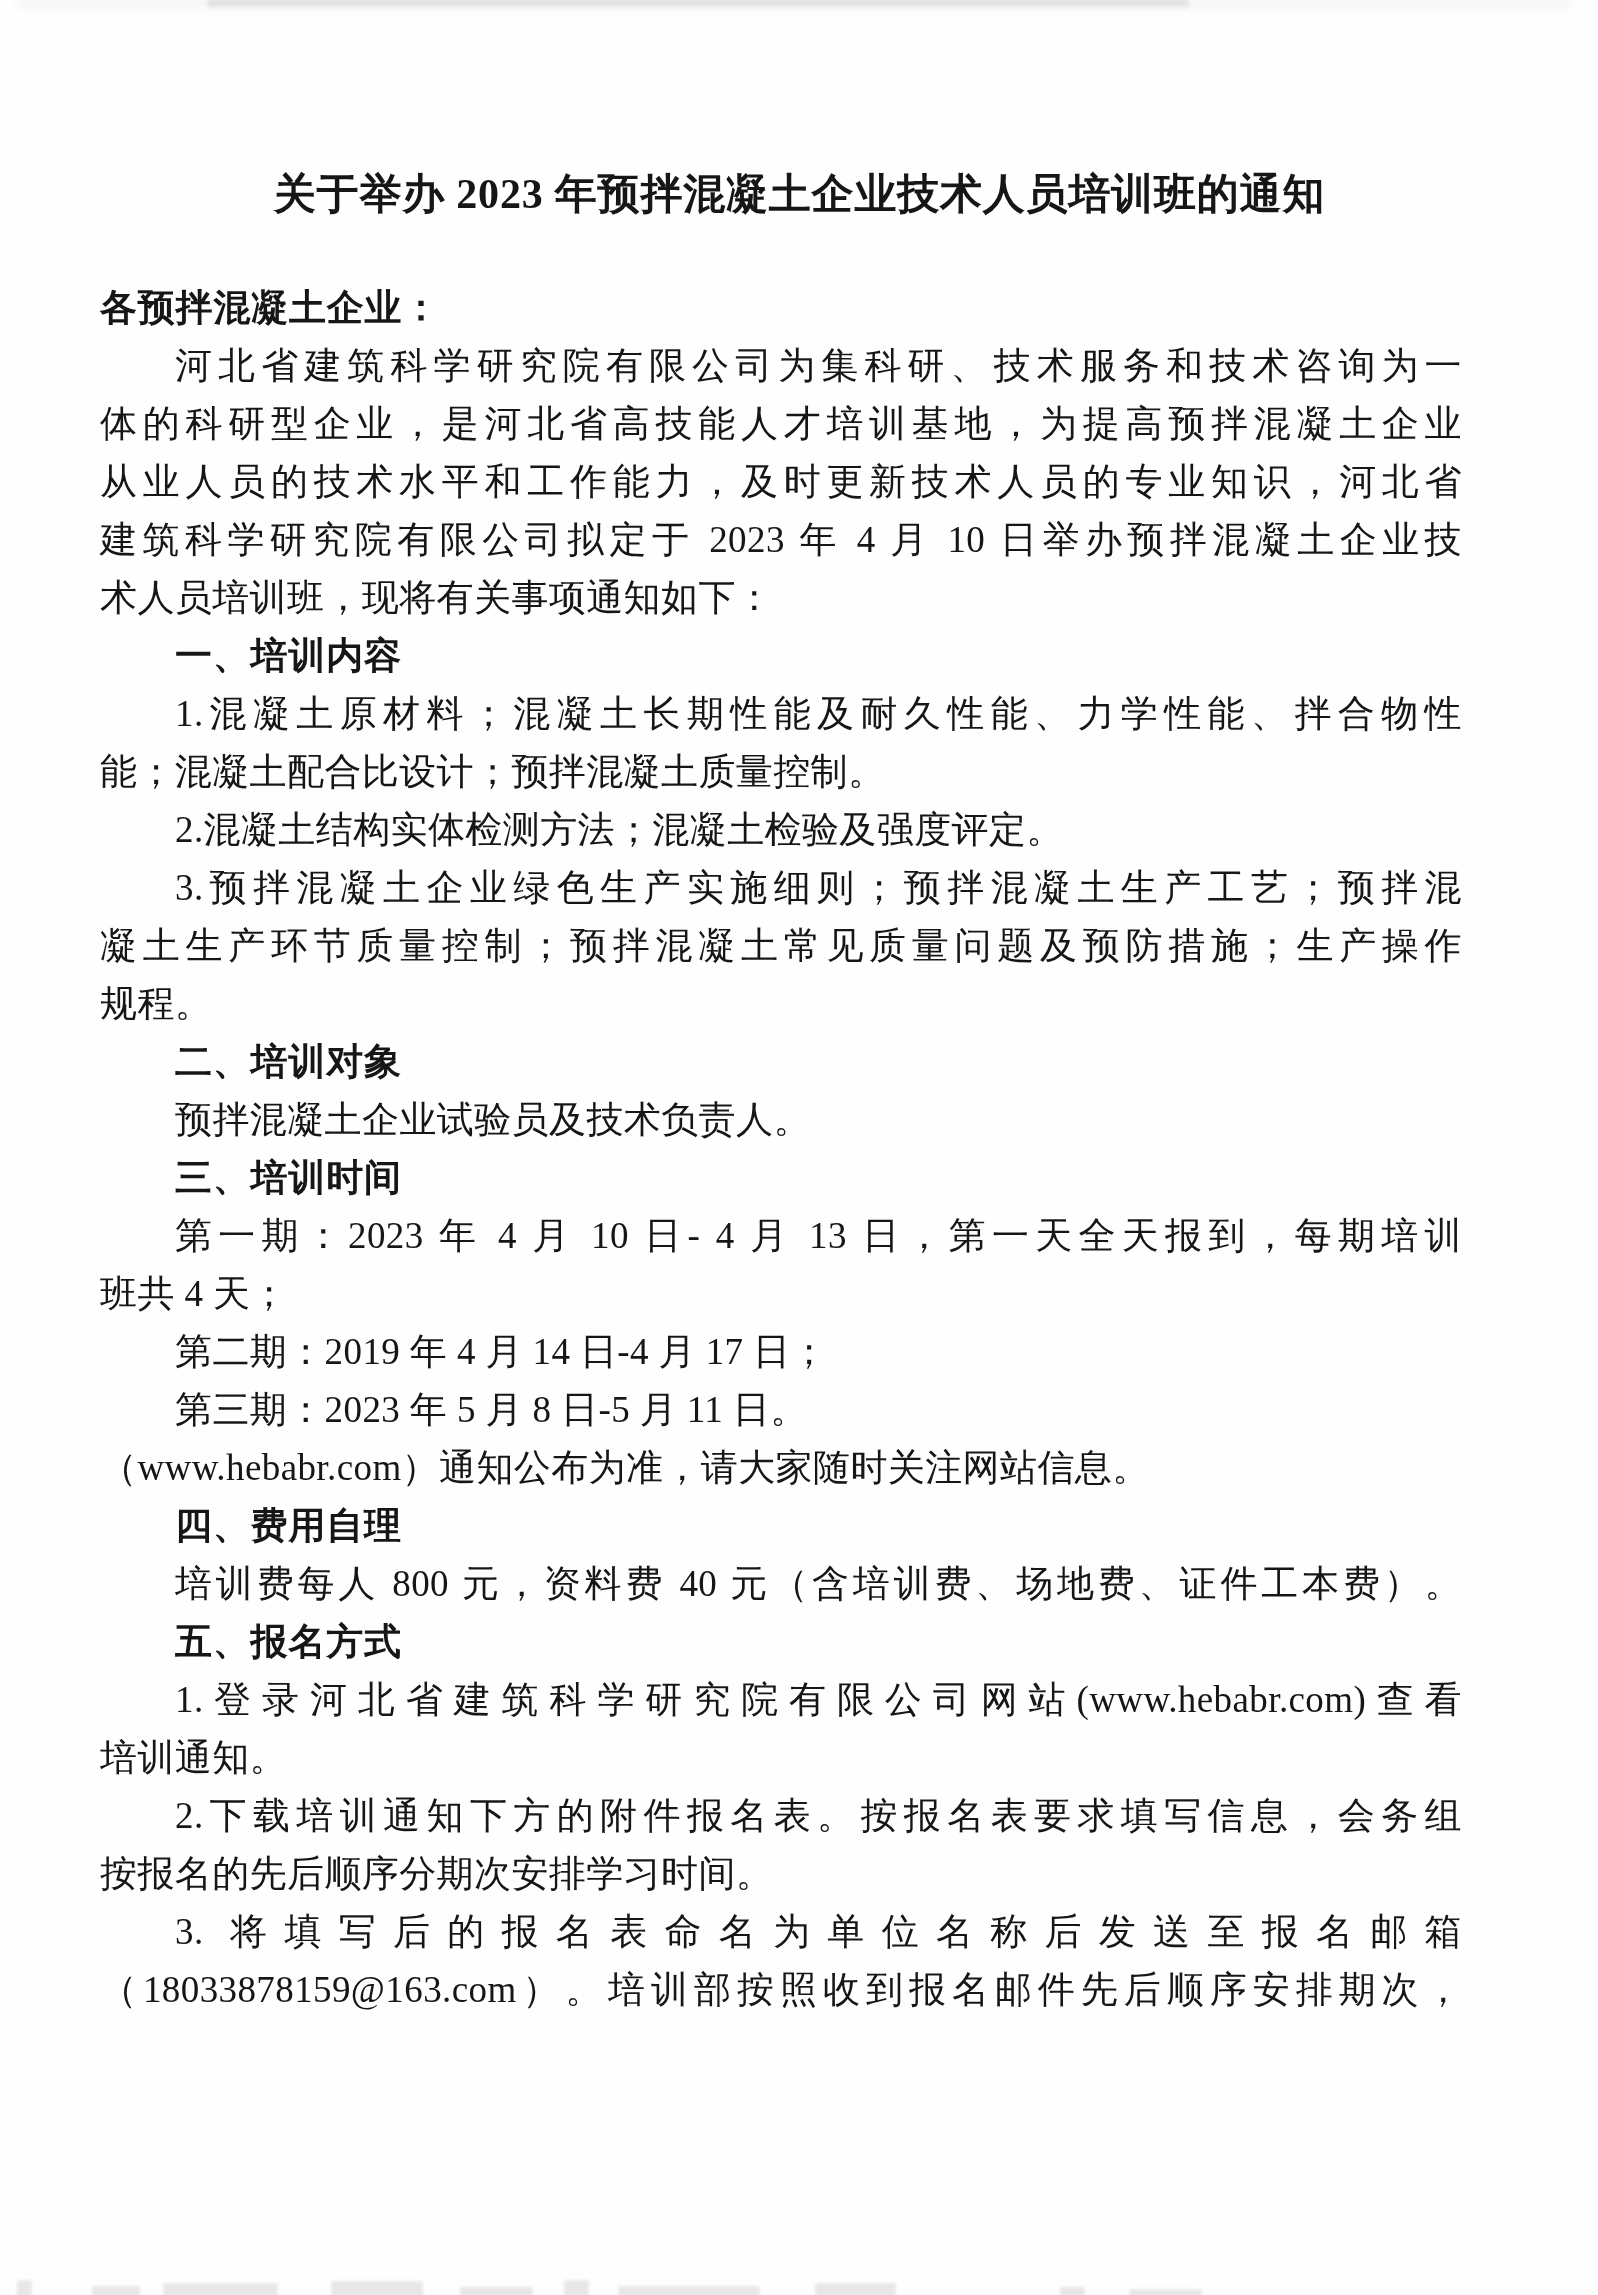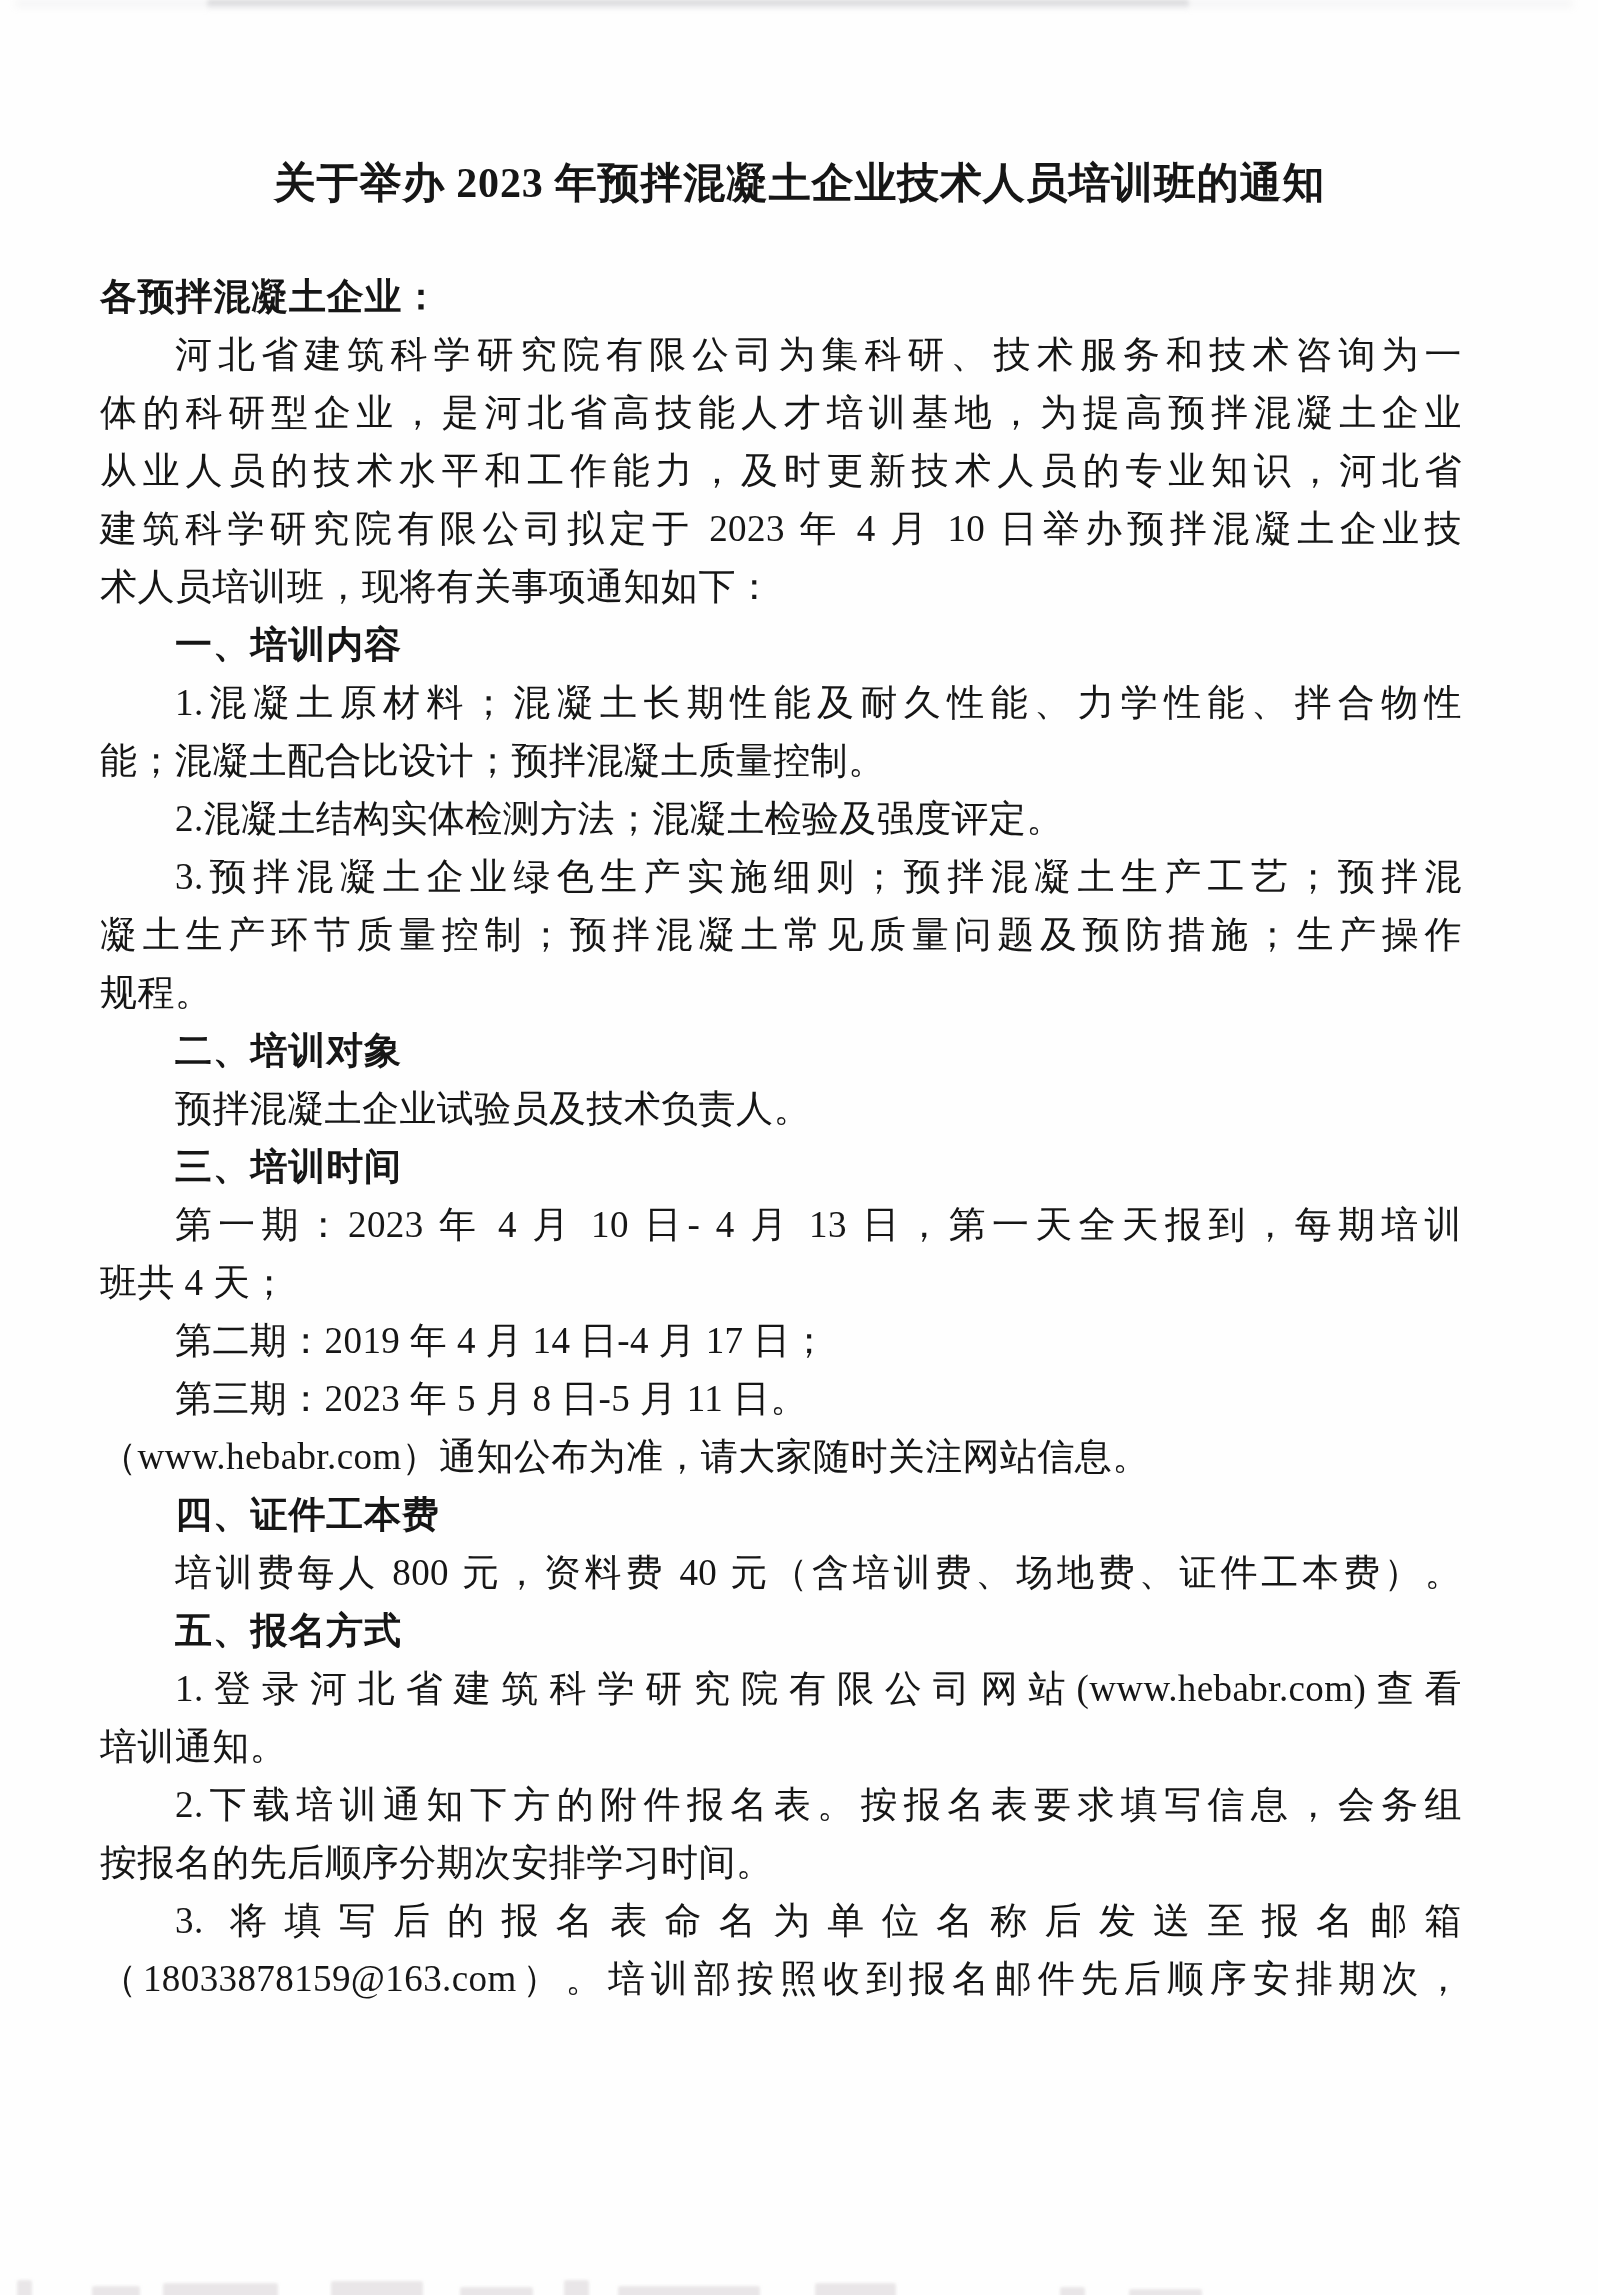--- a/index.html
+++ b/index.html
@@ -10,21 +10,21 @@
   .page {
     position: relative;
     width: 1599px;
     height: 2295px;
     background: #fefefe;
     overflow: hidden;
     font-family: "Liberation Serif", "DejaVu Serif", serif;
     color: #161616;
   }
   .title {
-    margin: 1px;
+    margin: 12px;
     padding: 157px 0 0 0;
     text-align: center;
     font-size: 42px;
     line-height: 51px;
     font-weight: 700;
     letter-spacing: 0.8px;
   }
   .doc-body {
     margin: 59px 137px 0 100px;
     font-size: 37px;
@@ -111,21 +111,21 @@
       <div class="line fill">凝土生产环节质量控制；预拌混凝土常见质量问题及预防措施；生产操作</div>
       <div class="line">规程。</div>
       <div class="line bold indent">二、培训对象</div>
       <div class="line indent">预拌混凝土企业试验员及技术负责人。</div>
       <div class="line bold indent">三、培训时间</div>
       <div class="line indent fill">第一期：2023 年 4 月 10 日- 4 月 13 日，第一天全天报到，每期培训</div>
       <div class="line">班共 4 天；</div>
       <div class="line indent">第二期：2019 年 4 月 14 日-4 月 17 日；</div>
       <div class="line indent">第三期：2023 年 5 月 8 日-5 月 11 日。</div>
       <div class="line">（www.hebabr.com）通知公布为准，请大家随时关注网站信息。</div>
-      <div class="line bold indent">四、证件工本费</div>
+      <div class="line bold indent">四、费用自理</div>
       <div class="line indent fill">培训费每人 800 元，资料费 40 元（含培训费、场地费、证件工本费）。</div>
       <div class="line bold indent">五、报名方式</div>
       <div class="line indent fill">1.登录河北省建筑科学研究院有限公司网站(www.hebabr.com)查看</div>
       <div class="line">培训通知。</div>
       <div class="line indent fill">2.下载培训通知下方的附件报名表。按报名表要求填写信息，会务组</div>
       <div class="line">按报名的先后顺序分期次安排学习时间。</div>
       <div class="line indent fill">3. 将填写后的报名表命名为单位名称后发送至报名邮箱</div>
       <div class="line fill">（18033878159@163.com）。培训部按照收到报名邮件先后顺序安排期次，</div>
     </div>
 

